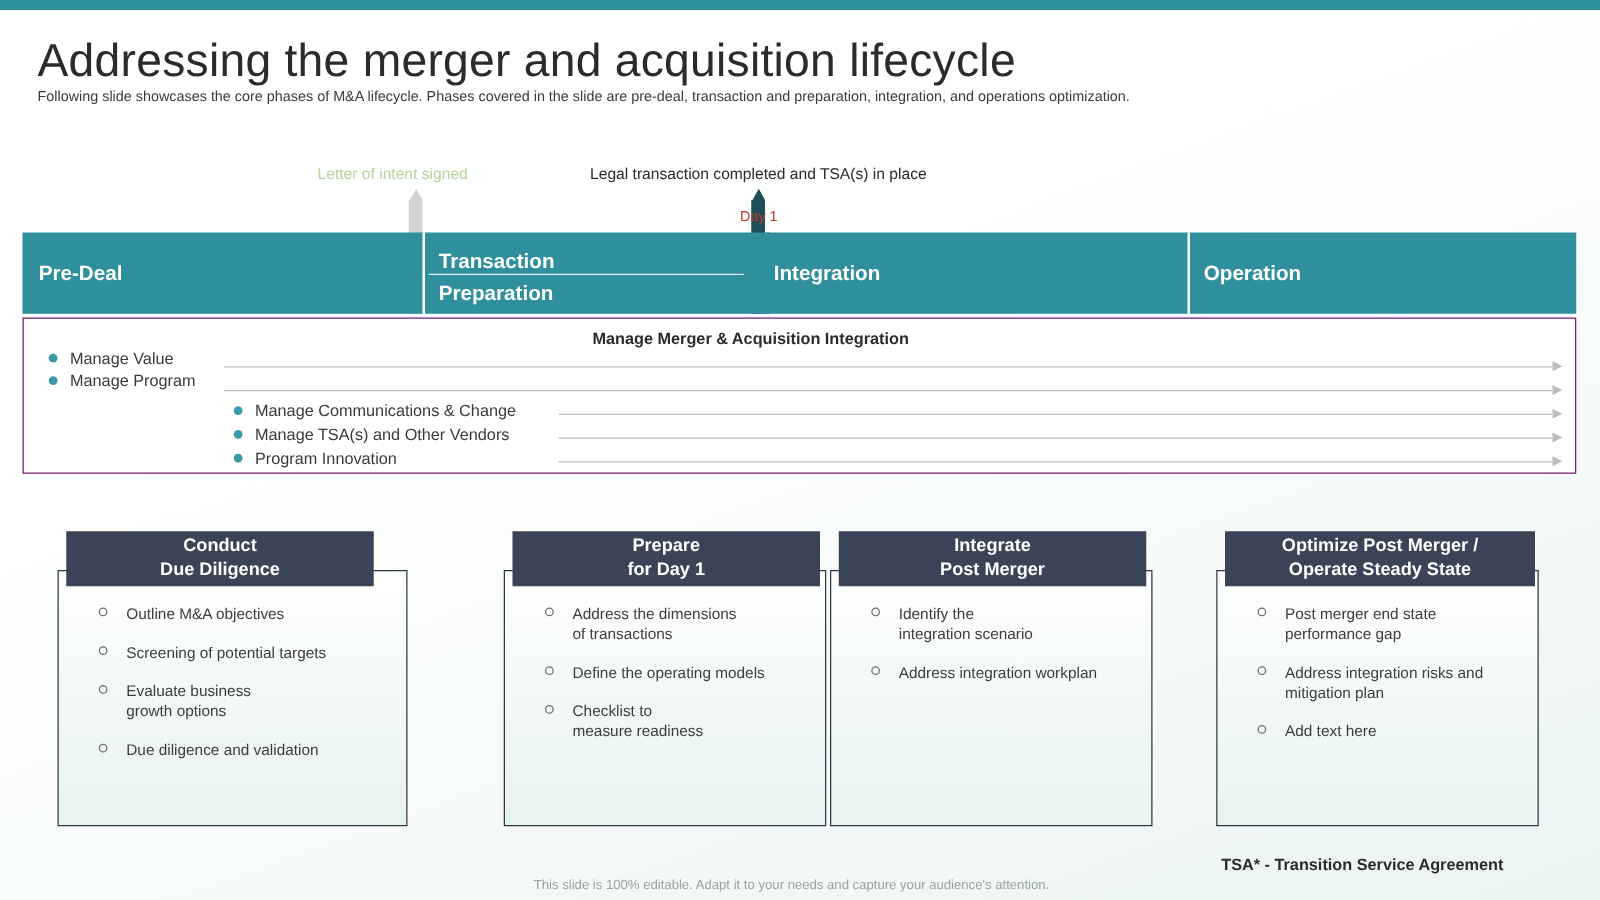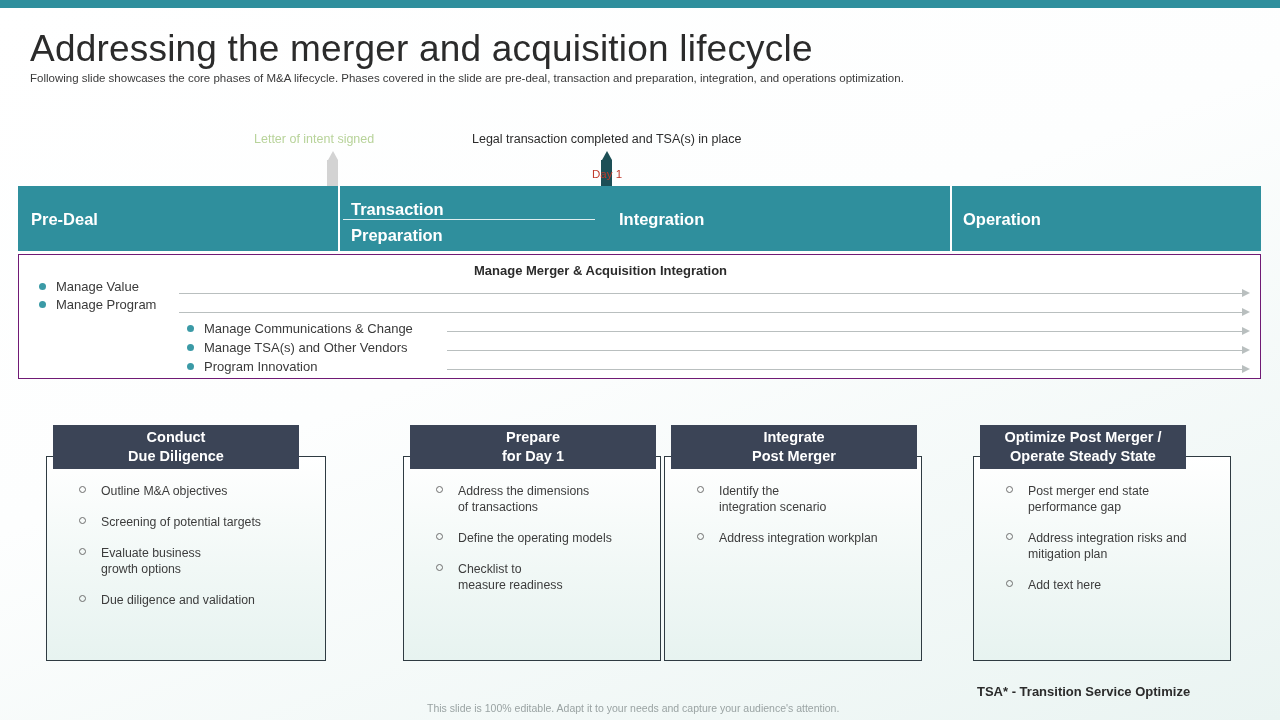--- a/index.html
+++ b/index.html
@@ -112,21 +112,21 @@
     border:1px solid #6e6e6e;box-sizing:border-box;background:transparent;
   }
 
   #card-0{left:46px;width:280px;}
   #card-0 .card-head{left:6px;width:246px;}
   #card-1{left:355px;width:258px;margin-left:48px;}
   #card-1 .card-head{left:6px;width:246px;}
   #card-2{left:664px;width:258px;}
   #card-2 .card-head{left:6px;width:246px;}
   #card-3{left:973px;width:258px;}
-  #card-3 .card-head{left:6px;width:206px;align-items:center;}
+  #card-3 .card-head{left:6px;width:248px;align-items:center;}
 
   
   .tsa-note{
     position:absolute;left:977px;top:684px;
     font-size:13px;font-weight:bold;color:#2b2b2b;white-space:nowrap;
   }
   .footer-note{
     position:absolute;left:427px;top:702px;
     font-size:10.5px;color:#9aa3a3;white-space:nowrap;
   }
@@ -244,16 +244,16 @@
       <span class="l">Optimize Post Merger /</span>
       <span class="l">Operate Steady State</span>
     </div>
     <div class="card-list">
       <div class="card-item"><span class="circ"></span><span>Post merger end state<br>performance gap</span></div>
       <div class="card-item"><span class="circ"></span><span>Address integration risks and<br>mitigation plan</span></div>
       <div class="card-item"><span class="circ"></span><span>Add text here</span></div>
     </div>
   </div>
 
-  <div class="tsa-note">TSA* - Transition Service Optimize</div>
+  <div class="tsa-note">TSA* - Transition Service Agreement</div>
   <div class="footer-note">This slide is 100% editable. Adapt it to your needs and capture your audience's attention.</div>
 
 </div>
 
 </body></html>

